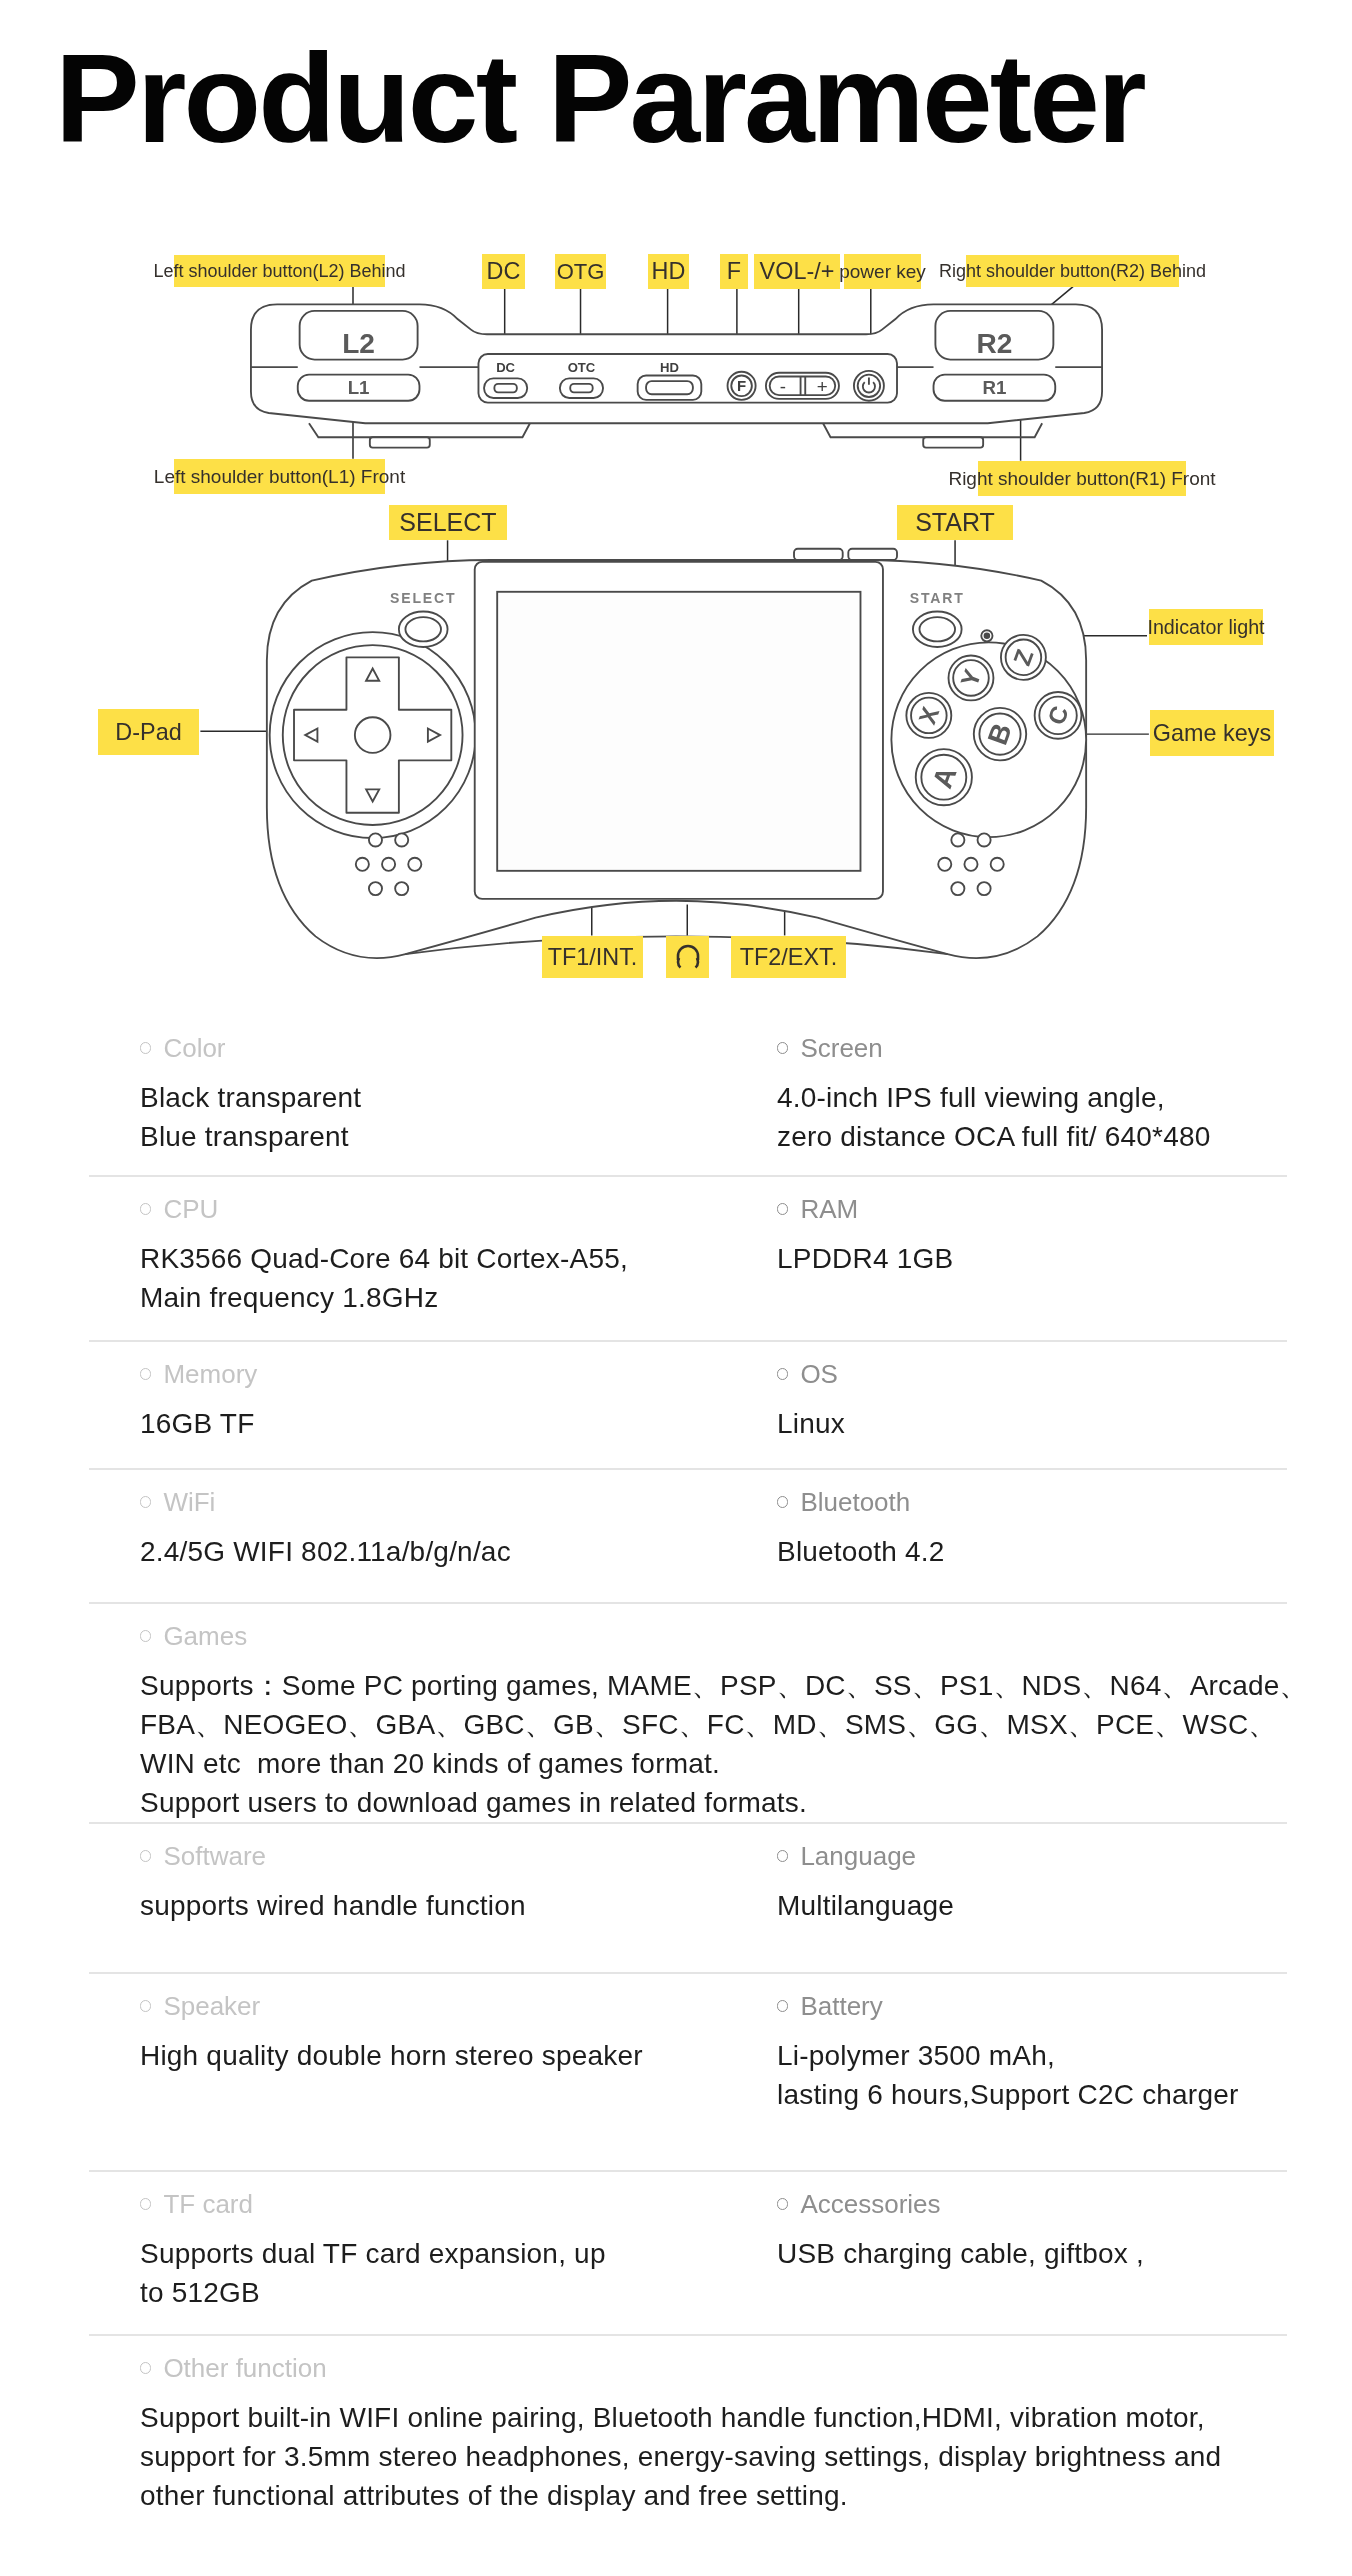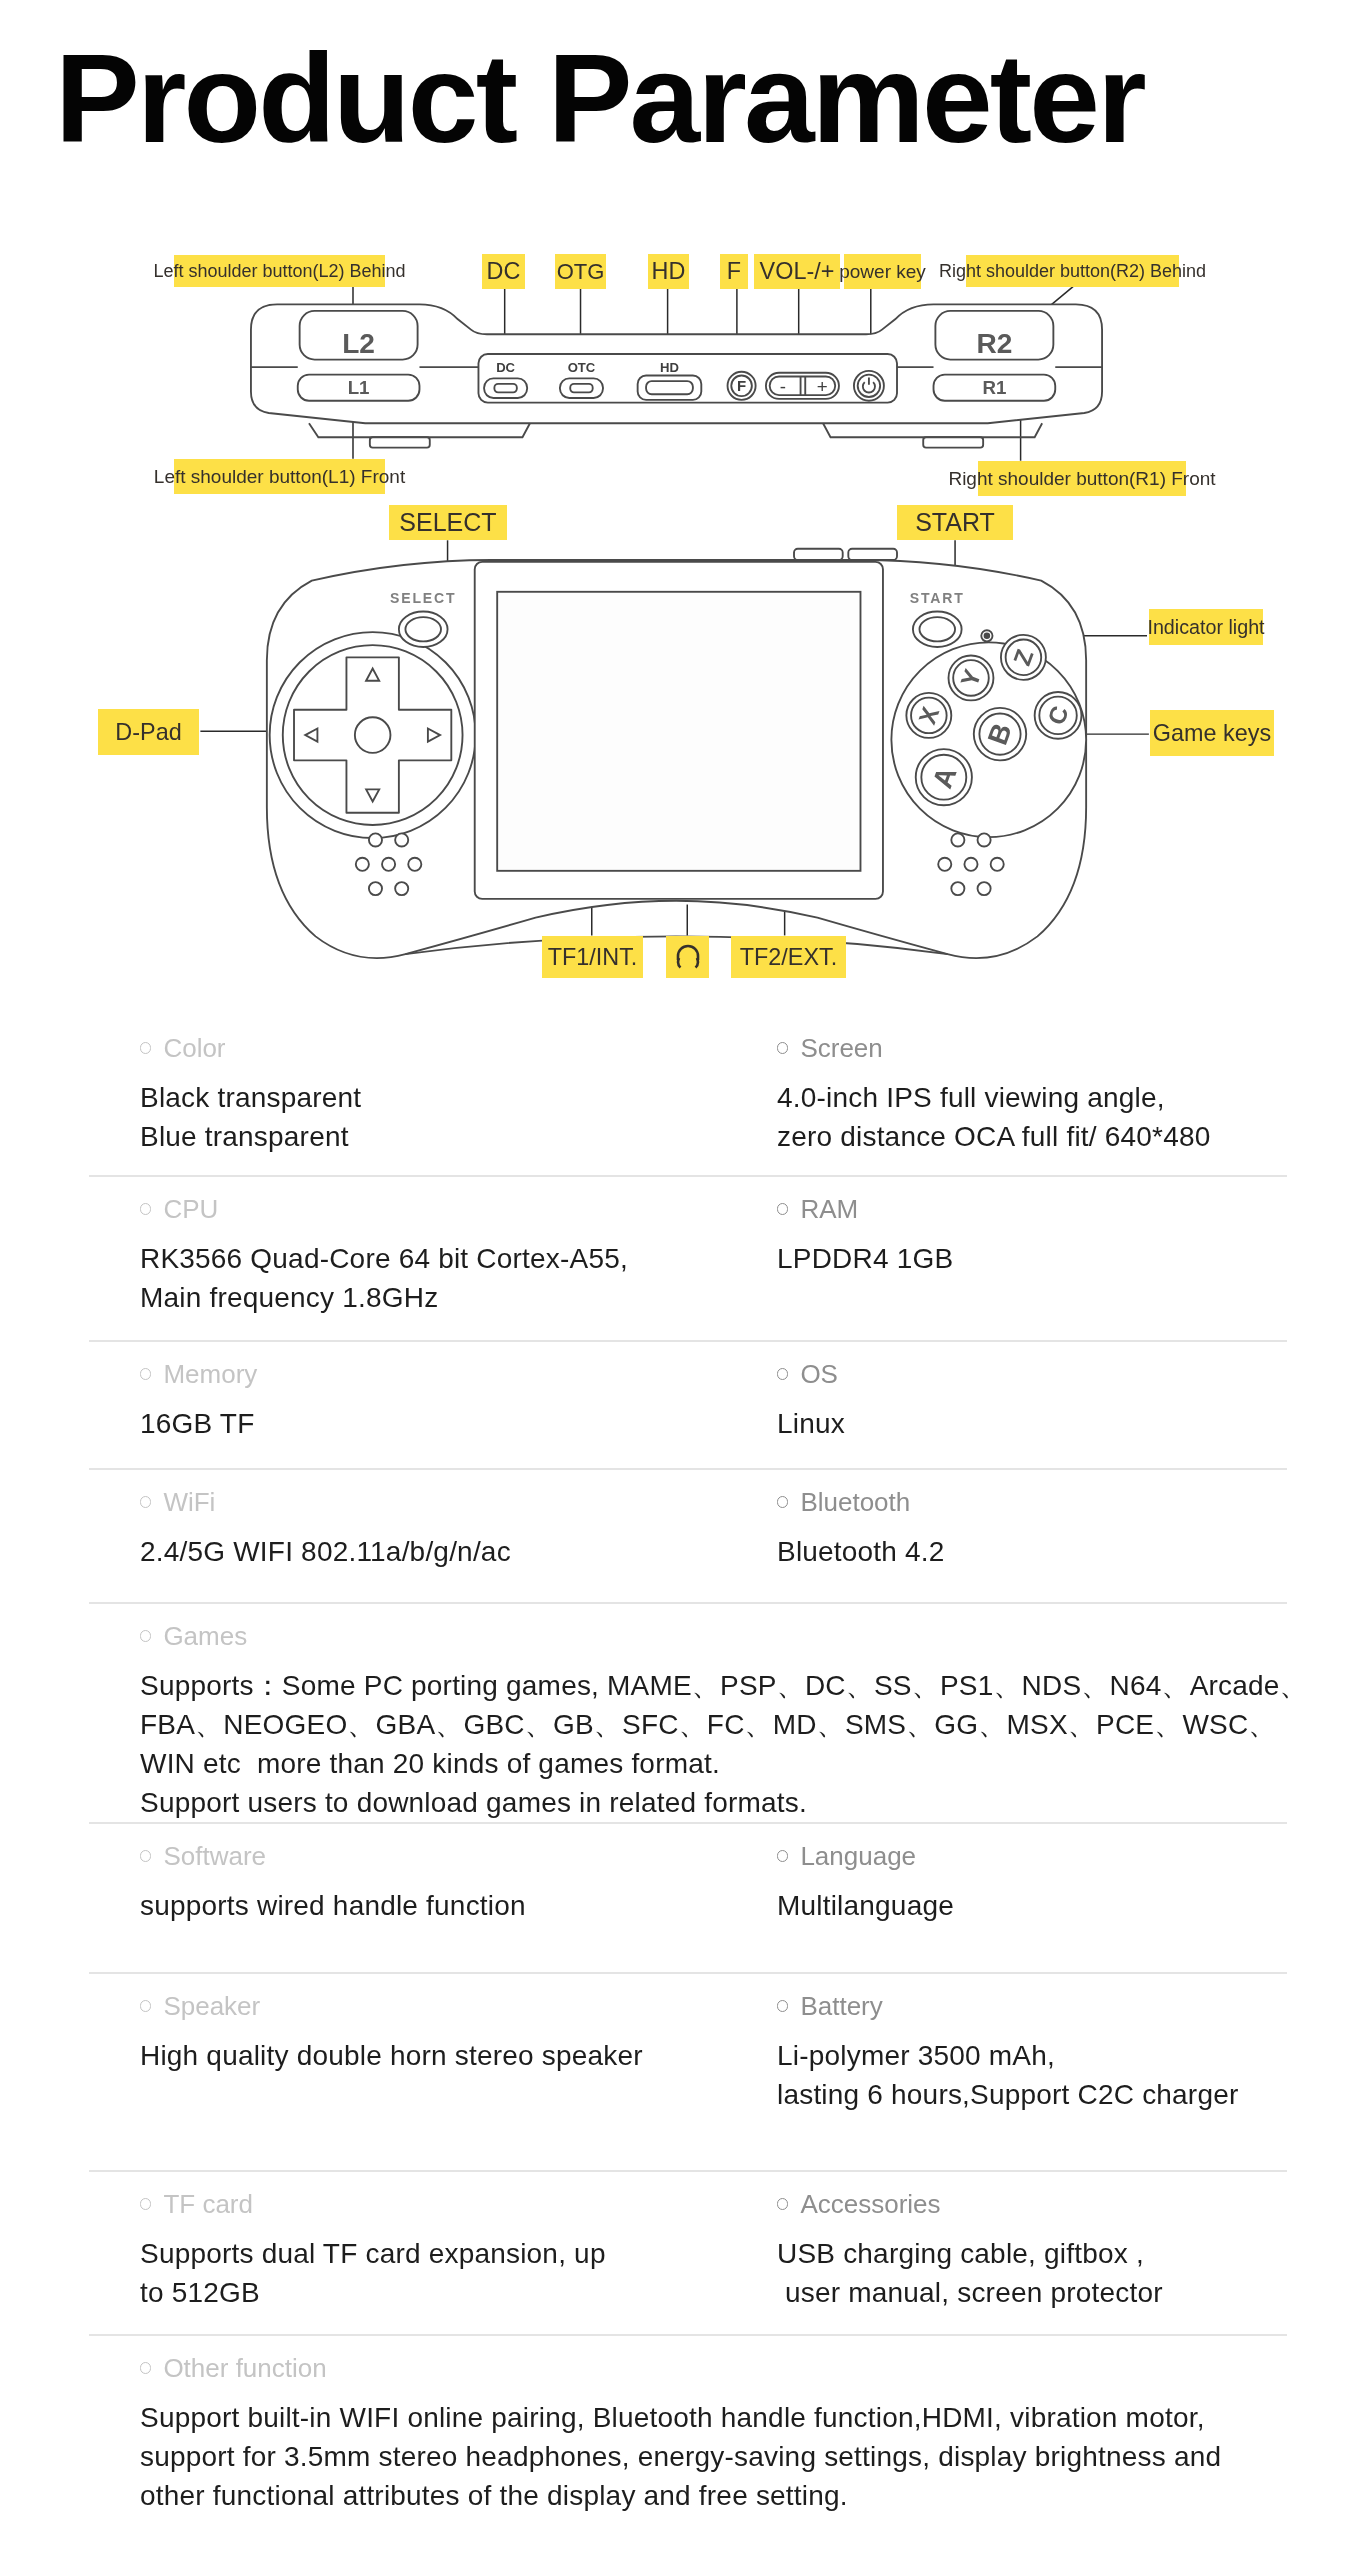--- a/index.html
+++ b/index.html
@@ -345,21 +345,20 @@
             <div class="v">to 512GB</div>
           </div>
       </div>
       <div>
         <div class="spec-label lab-r">
             <span class="ring"></span>
             <span>Accessories</span>
           </div>
         <div class="vals">
             <div class="v">USB charging cable, giftbox ,</div>
-            <div class="v"> user manual, screen protector</div>
           </div>
       </div>
     </div>
 
     <div class="row full h9 noline">
       <div class="spec-label lab-l">
           <span class="ring"></span>
           <span>Other function</span>
         </div>
       <div class="vals">

